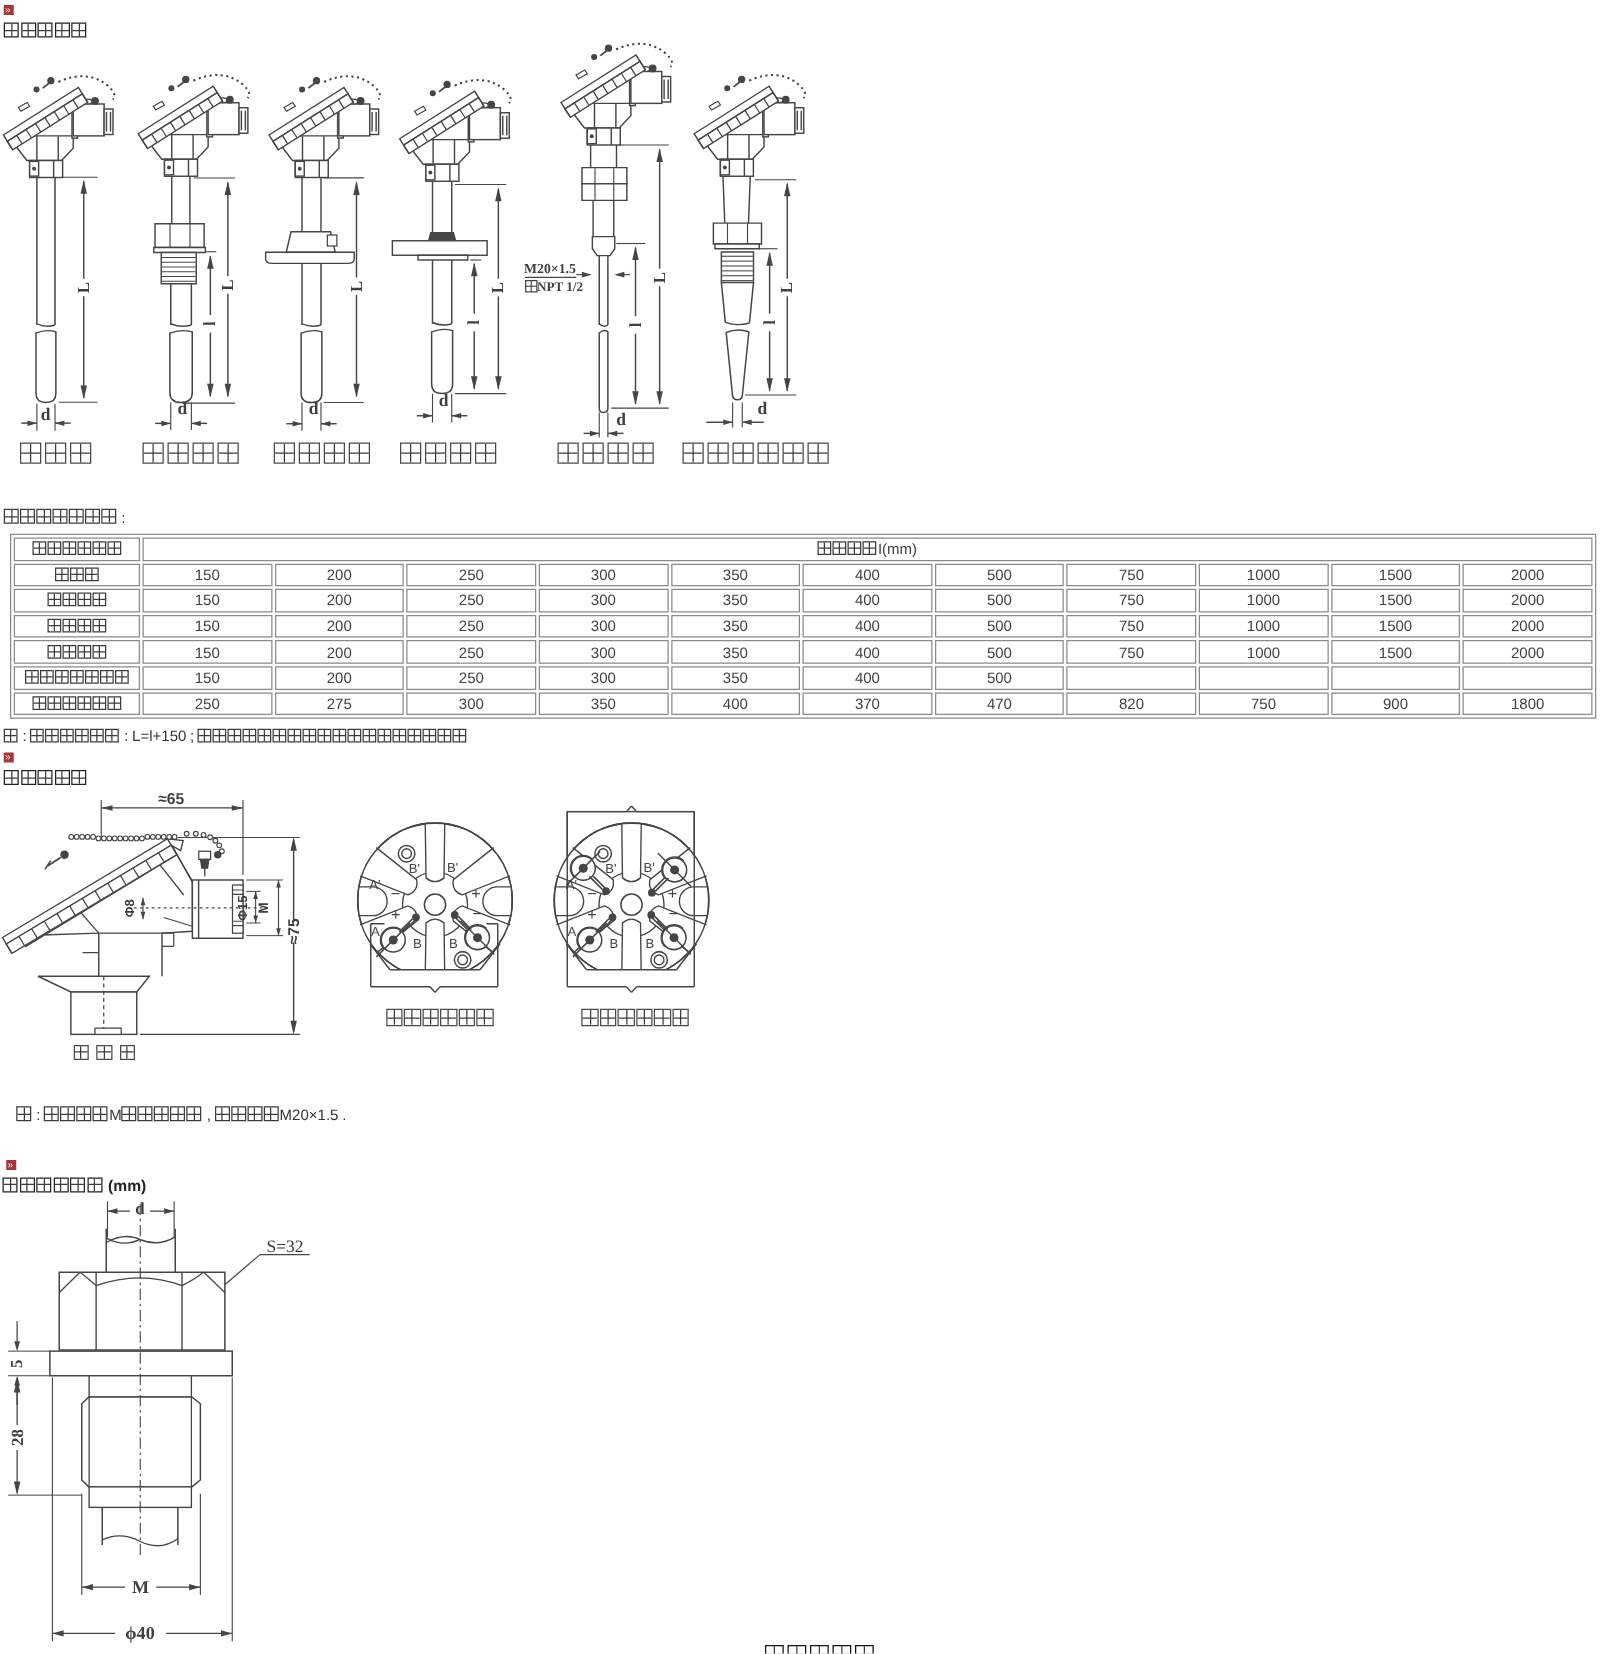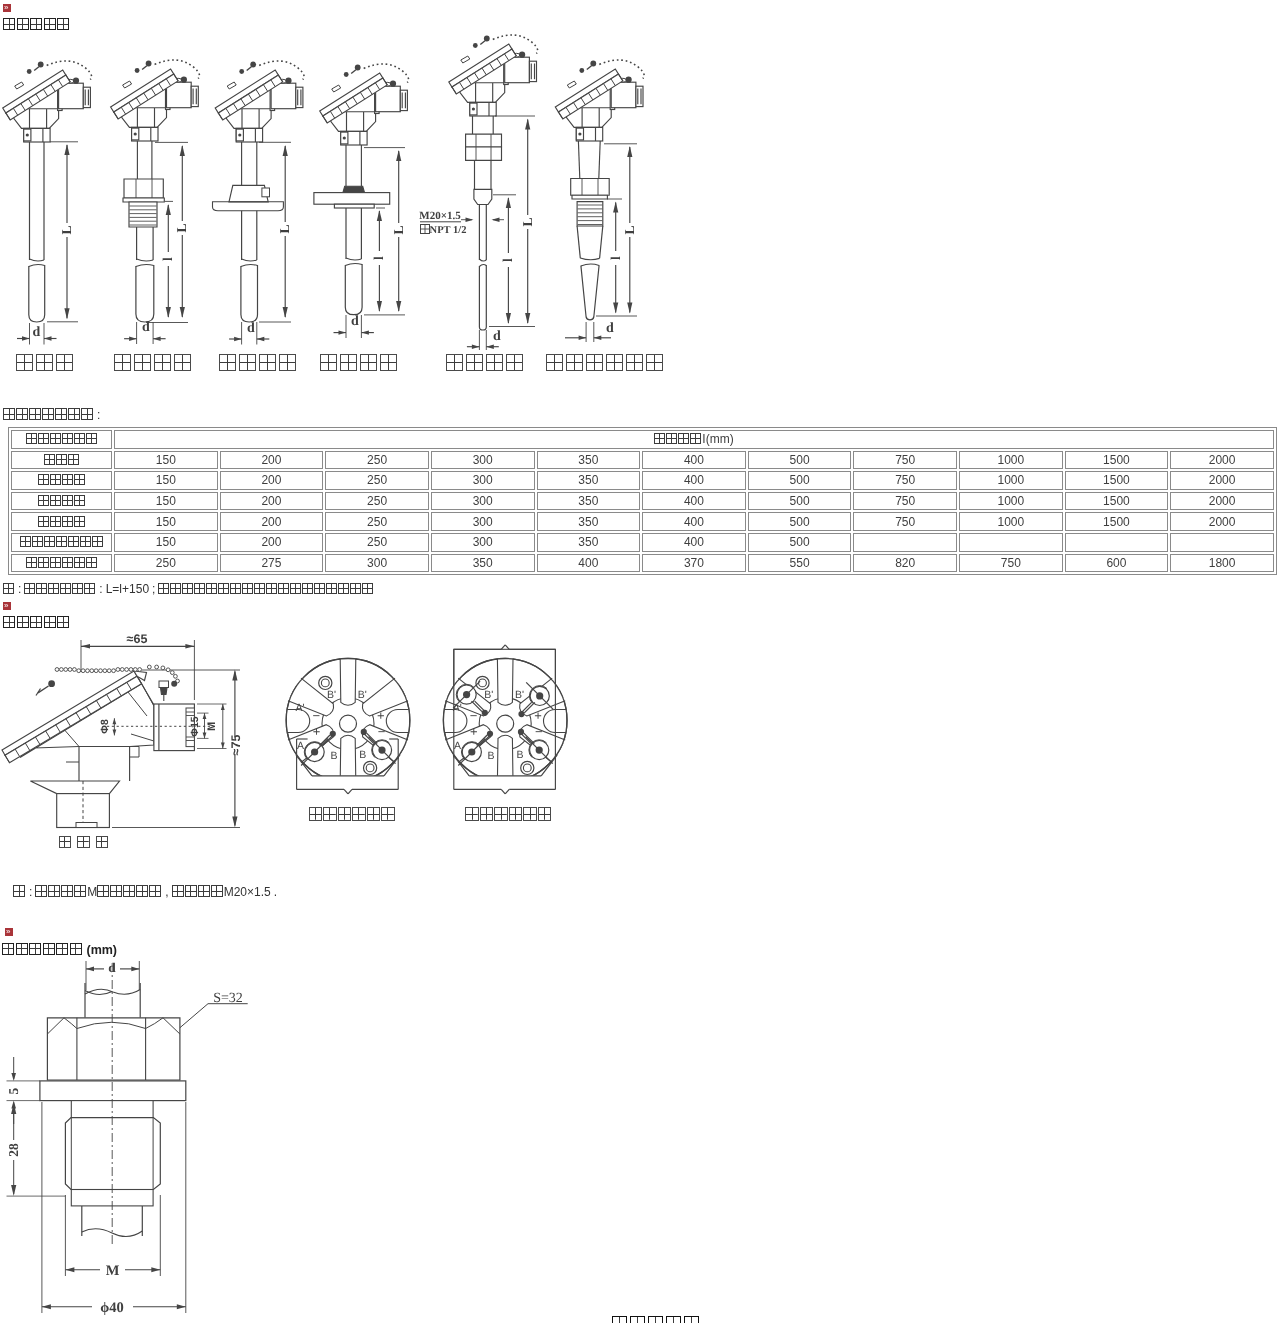--- a/index.html
+++ b/index.html
@@ -486,24 +486,24 @@
         <td></td>
       </tr>
       <tr>
         <td><i class="hz" style="width:11px;height:11px;margin-right:1px;border-width:1.0px;border-color:#3c3c3c"></i><i class="hz" style="width:11px;height:11px;margin-right:1px;border-width:1.0px;border-color:#3c3c3c"></i><i class="hz" style="width:11px;height:11px;margin-right:1px;border-width:1.0px;border-color:#3c3c3c"></i><i class="hz" style="width:11px;height:11px;margin-right:1px;border-width:1.0px;border-color:#3c3c3c"></i><i class="hz" style="width:11px;height:11px;margin-right:1px;border-width:1.0px;border-color:#3c3c3c"></i><i class="hz" style="width:11px;height:11px;margin-right:1px;border-width:1.0px;border-color:#3c3c3c"></i></td>
         <td>250</td>
         <td>275</td>
         <td>300</td>
         <td>350</td>
         <td>400</td>
         <td>370</td>
-        <td>550</td>
+        <td>470</td>
         <td>820</td>
         <td>750</td>
-        <td>600</td>
+        <td>900</td>
         <td>1800</td>
       </tr>
     </tbody>
   </table>
 <div style="position:absolute;left:3px;top:581.8px;white-space:nowrap;font-size:12px;color:#333"><i class="hz" style="width:11px;height:11px;margin-right:1px;border-width:1.0px;border-color:#3c3c3c"></i><span class="pp">:</span><i class="hz" style="width:11px;height:11px;margin-right:1px;border-width:1.0px;border-color:#3c3c3c"></i><i class="hz" style="width:11px;height:11px;margin-right:1px;border-width:1.0px;border-color:#3c3c3c"></i><i class="hz" style="width:11px;height:11px;margin-right:1px;border-width:1.0px;border-color:#3c3c3c"></i><i class="hz" style="width:11px;height:11px;margin-right:1px;border-width:1.0px;border-color:#3c3c3c"></i><i class="hz" style="width:11px;height:11px;margin-right:1px;border-width:1.0px;border-color:#3c3c3c"></i><i class="hz" style="width:11px;height:11px;margin-right:1px;border-width:1.0px;border-color:#3c3c3c"></i><span class="pp">:</span><span class="lt">L=l+150</span><span class="pp">;</span><i class="hz" style="width:11px;height:11px;margin-right:1px;border-width:1.0px;border-color:#3c3c3c"></i><i class="hz" style="width:11px;height:11px;margin-right:1px;border-width:1.0px;border-color:#3c3c3c"></i><i class="hz" style="width:11px;height:11px;margin-right:1px;border-width:1.0px;border-color:#3c3c3c"></i><i class="hz" style="width:11px;height:11px;margin-right:1px;border-width:1.0px;border-color:#3c3c3c"></i><i class="hz" style="width:11px;height:11px;margin-right:1px;border-width:1.0px;border-color:#3c3c3c"></i><i class="hz" style="width:11px;height:11px;margin-right:1px;border-width:1.0px;border-color:#3c3c3c"></i><i class="hz" style="width:11px;height:11px;margin-right:1px;border-width:1.0px;border-color:#3c3c3c"></i><i class="hz" style="width:11px;height:11px;margin-right:1px;border-width:1.0px;border-color:#3c3c3c"></i><i class="hz" style="width:11px;height:11px;margin-right:1px;border-width:1.0px;border-color:#3c3c3c"></i><i class="hz" style="width:11px;height:11px;margin-right:1px;border-width:1.0px;border-color:#3c3c3c"></i><i class="hz" style="width:11px;height:11px;margin-right:1px;border-width:1.0px;border-color:#3c3c3c"></i><i class="hz" style="width:11px;height:11px;margin-right:1px;border-width:1.0px;border-color:#3c3c3c"></i><i class="hz" style="width:11px;height:11px;margin-right:1px;border-width:1.0px;border-color:#3c3c3c"></i><i class="hz" style="width:11px;height:11px;margin-right:1px;border-width:1.0px;border-color:#3c3c3c"></i><i class="hz" style="width:11px;height:11px;margin-right:1px;border-width:1.0px;border-color:#3c3c3c"></i><i class="hz" style="width:11px;height:11px;margin-right:1px;border-width:1.0px;border-color:#3c3c3c"></i><i class="hz" style="width:11px;height:11px;margin-right:1px;border-width:1.0px;border-color:#3c3c3c"></i><i class="hz" style="width:11px;height:11px;margin-right:1px;border-width:1.0px;border-color:#3c3c3c"></i></div>
 <div style="position:absolute;left:3px;top:602px;width:8px;height:8px;background:#a93439">
     <span style="position:absolute;left:1px;top:-1.5px;color:#fff;font-size:8px;font-family:Liberation Sans">»</span>
   </div>
 <div class="lb" style="position:absolute;left:3px;top:616px"><i class="hz" style="width:12px;height:12px;margin-right:1.5px;border-width:1.3px;border-color:#222"></i><i class="hz" style="width:12px;height:12px;margin-right:1.5px;border-width:1.3px;border-color:#222"></i><i class="hz" style="width:12px;height:12px;margin-right:1.5px;border-width:1.3px;border-color:#222"></i><i class="hz" style="width:12px;height:12px;margin-right:1.5px;border-width:1.3px;border-color:#222"></i><i class="hz" style="width:12px;height:12px;margin-right:1.5px;border-width:1.3px;border-color:#222"></i></div>
 <svg text-rendering="geometricPrecision" style="position:absolute;left:0;top:628px" width="620" height="245" viewBox="0 0 620 245">

